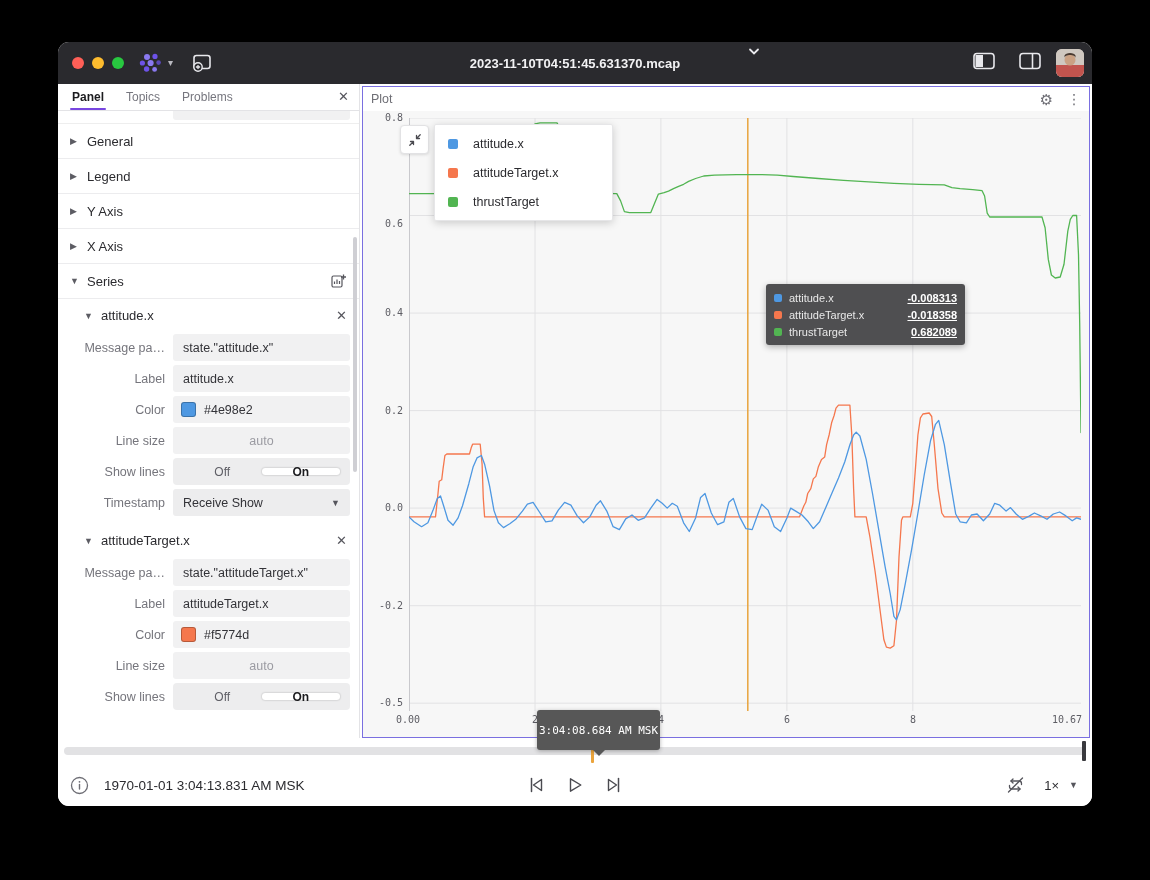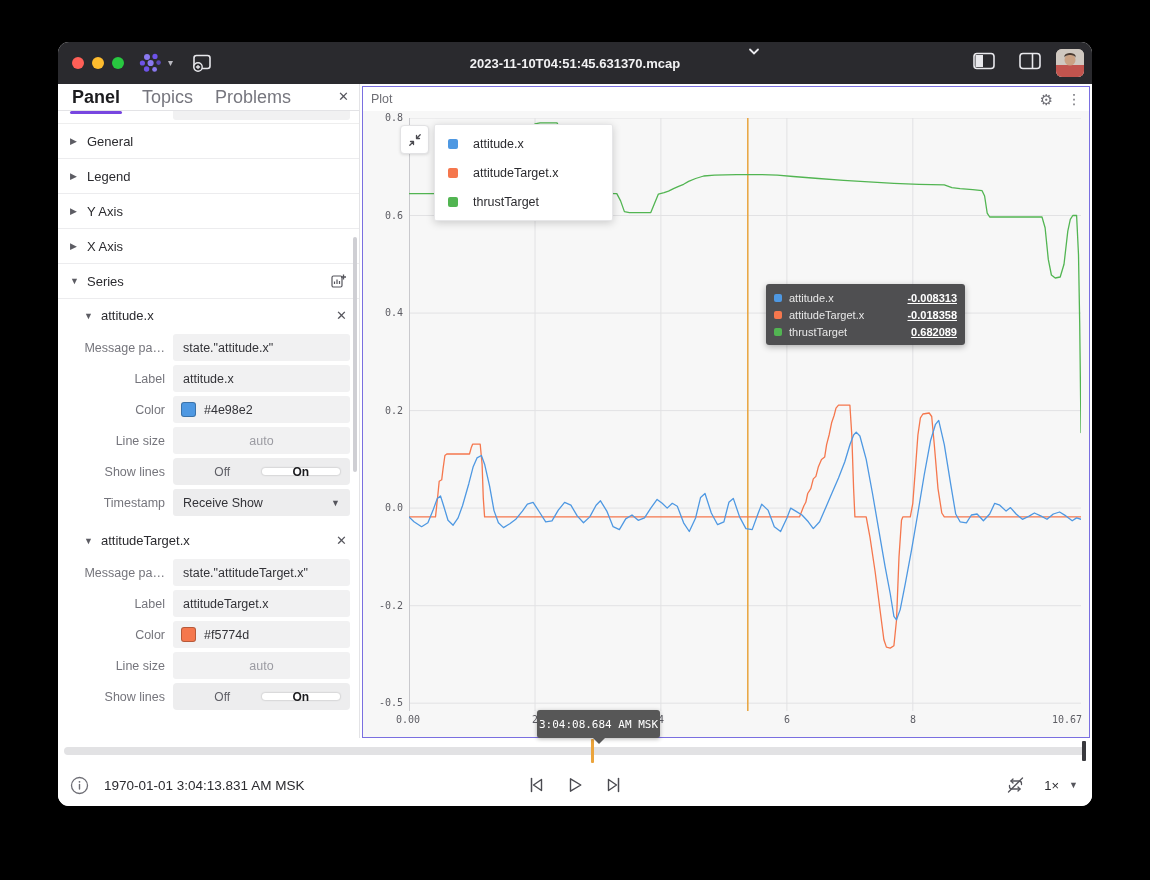--- a/index.html
+++ b/index.html
@@ -18,21 +18,21 @@
   .layout-group{position:absolute;left:679px;top:4px;display:flex;align-items:center;color:#fff;}
   .layout-text{display:flex;flex-direction:column;line-height:1.15;}
   .layout-label{font-size:8.5px;letter-spacing:.8px;color:#9a9aa2;font-weight:600;}
   .layout-name{font-size:13px;font-weight:600;color:#ececf0;}
   .tb-icons{position:absolute;right:50px;top:9px;display:flex;gap:22px;align-items:center;}
   .avatar{position:absolute;right:8px;top:7px;width:28px;height:28px;border-radius:6px;overflow:hidden;background:#c9c2ba;}
   
   .main{position:absolute;left:0;top:42px;width:100%;height:654px;background:#fff;}
   .sidebar{position:absolute;left:0;top:0;width:302px;height:100%;background:#fff;border-right:1px solid #e3e3e6;overflow:hidden;}
   .tabsrow{height:27px;border-bottom:1px solid #e3e3e6;display:flex;align-items:center;padding:0 12px;position:relative;}
-  .tab{font-size:18px;color:#76767e;margin-right:18px;padding:5px 2px;position:relative;cursor:default;}
+  .tab{font-size:12px;color:#76767e;margin-right:18px;padding:5px 2px;position:relative;cursor:default;}
   .tab.active{color:#1c1c1f;font-weight:700;}
   .tab.active:after{content:"";position:absolute;left:0;right:0;bottom:-1px;height:2.5px;background:#7846e0;border-radius:2px;}
   .tabs-close{position:absolute;right:10px;top:5px;color:#55555c;font-size:13px;}
   .cliprow{height:13px;overflow:hidden;position:relative;border-bottom:1px solid #eee;}
   .cliprow .inner{position:absolute;left:0;right:0;top:-17px;display:flex;align-items:center;}
   .cliprow .lbl{width:115px;text-align:right;padding-right:8px;font-size:12.5px;color:#9a9aa0;}
   .cliprow .val{flex:1;margin-right:9px;background:#f1f1f2;border-radius:3px;font-size:12.5px;color:#8a8a90;padding:6px 10px;}
   .secrow{height:35px;border-bottom:1px solid #ececee;display:flex;align-items:center;padding:0 12px;font-size:13px;color:#2b2b2f;}
   .secrow .tri{color:#5c5c63;font-size:9px;margin-right:9px;width:8px;}
   .secrow .grow{flex:1;}
@@ -69,21 +69,21 @@
   .legrow{height:29px;display:flex;align-items:center;padding:0 13px;gap:15px;}
   .legsw{width:10px;height:10px;border-radius:2px;}
   .leglbl{font-size:12.5px;color:#2b2b2f;}
   .minbtn{position:absolute;left:37px;top:14px;width:29px;height:29px;background:#fff;border:1px solid #e2e2e4;border-radius:4px;box-shadow:0 1px 3px rgba(0,0,0,.12);display:flex;align-items:center;justify-content:center;}
   .hovertip{position:absolute;left:403px;top:173px;width:199px;background:rgba(72,72,74,.96);border-radius:3px;padding:5px 8px;box-shadow:0 2px 6px rgba(0,0,0,.3);}
   .htrow{display:flex;align-items:center;gap:7px;height:17px;font-family:"DejaVu Sans Mono",monospace;font-size:11px;}
   .htsw{width:8px;height:8px;border-radius:2px;flex:none;}
   .htname{color:#e8e8e8;}
   .htval{margin-left:auto;color:#fff;font-weight:700;text-decoration:underline;}
   
-  .seektip{position:absolute;left:479px;top:668px;width:123px;height:28px;background:#575757;border-radius:3px;color:#fff;display:flex;align-items:center;justify-content:center;font-family:"DejaVu Sans Mono",monospace;font-size:11px;z-index:30;box-shadow:0 1px 4px rgba(0,0,0,.3);}
+  .seektip{position:absolute;left:479px;top:668px;width:123px;height:40px;background:#575757;border-radius:3px;color:#fff;display:flex;align-items:center;justify-content:center;font-family:"DejaVu Sans Mono",monospace;font-size:11px;z-index:30;box-shadow:0 1px 4px rgba(0,0,0,.3);}
   .seektip:after{content:"";position:absolute;left:50%;top:100%;transform:translateX(-50%);border:6px solid transparent;border-top-color:#575757;}
   
   .scrubrow{position:absolute;left:0;top:696px;width:100%;height:26px;background:#fff;}
   .track{position:absolute;left:6px;right:6px;top:9px;height:8px;background:#e2e2e4;border-radius:4px;}
   .marker{position:absolute;left:533px;top:1px;width:3px;height:24px;background:#eba43c;border-radius:1px;}
   .endcap{position:absolute;left:1024px;top:3px;width:4px;height:20px;background:#3a3a3e;border-radius:1px;}
   
   .controls{position:absolute;left:0;top:722px;width:100%;height:42px;background:#fff;display:flex;align-items:center;}
   .infoic{margin-left:12px;}
   .clock{margin-left:15px;font-size:13.5px;color:#2b2b2f;}
@@ -300,21 +300,21 @@
               <line x1="377.9" x2="377.9" y1="0" y2="593" stroke="#e2e2e4" stroke-width="1"></line>
               <line x1="503.8" x2="503.8" y1="0" y2="593" stroke="#e2e2e4" stroke-width="1"></line>
               <line x1="0.5" x2="0.5" y1="0" y2="593" stroke="#c9c9cd" stroke-width="1"></line>
               <line x1="338.8" x2="338.8" y1="0" y2="593" stroke="#e8a43d" stroke-width="1.5"></line>
               <path d="M0.0,75.6L31.5,75.6L36.5,78.0L42.8,79.0L49.1,76.1L110.2,75.6L114.6,68.3L118.4,39.0L122.2,12.2L126.0,5.9L131.0,4.9L148.0,4.9L151.2,10.7L154.9,39.0L158.7,68.3L162.5,75.1L207.8,75.6L211.6,82.9L215.4,93.6L220.4,94.6L241.8,94.6L245.6,85.3L249.4,76.1L255.1,74.6L259.5,73.1L264.5,70.7L269.6,68.3L274.6,66.3L279.6,63.4L286.6,60.5L294.7,58.0L305.5,57.1L327.5,56.6L352.7,56.6L368.4,57.1L384.2,58.5L409.4,60.5L434.6,62.4L459.8,63.9L484.9,65.3L510.1,66.3L535.3,66.8L542.9,69.7L551.1,70.7L563.7,71.7L573.1,72.7L575.6,78.0L578.2,95.1L580.7,99.0L633.0,99.0L636.1,109.7L639.3,141.4L642.4,157.0L646.2,160.0L651.2,159.0L655.0,146.3L658.8,113.1L661.3,101.4L663.8,97.5L667.6,97.5L669.5,136.5L670.7,204.8L672.0,314.5" fill="none" stroke="#52b552" stroke-width="1.3" stroke-linejoin="round" stroke-linecap="round"></path>
               <path d="M0.0,398.9L26.5,398.9L27.7,387.7L29.0,375.5L30.2,363.3L32.7,361.8L34.0,351.1L35.9,337.5L37.8,336.0L60.5,336.0L62.4,329.2L63.6,326.2L71.2,326.2L73.1,346.2L74.3,380.4L75.6,398.9L390.5,398.9L394.9,387.7L396.8,384.3L398.7,375.5L401.8,370.6L404.3,360.9L406.9,358.4L409.4,348.7L412.5,341.4L415.7,338.9L417.6,326.7L420.1,317.0L422.6,304.8L425.1,297.5L427.0,290.2L429.5,287.2L440.9,287.2L442.8,317.0L444.6,370.6L445.9,398.9L457.2,398.9L461.0,419.4L466.1,453.5L471.1,492.5L474.9,521.8L477.4,529.1L481.2,530.1L484.9,527.7L487.5,502.3L490.0,438.9L492.5,402.3L493.8,398.9L501.3,398.9L503.8,385.3L506.4,351.1L508.9,317.0L511.4,299.9L513.9,296.0L520.2,295.0L522.7,298.5L525.3,326.7L529.0,370.6L532.8,395.0L535.3,398.9L672.0,398.9" fill="none" stroke="#f5774d" stroke-width="1.3" stroke-linejoin="round" stroke-linecap="round"></path>
               <path d="M0.0,398.9L5.0,403.8L12.6,408.7L18.9,404.8L23.9,392.6L28.3,380.4L31.5,377.9L34.6,387.7L39.0,402.3L44.1,407.2L49.1,399.9L53.5,387.7L59.8,365.7L64.2,348.7L68.0,339.9L72.4,337.5L75.6,346.2L80.6,368.2L85.0,392.6L89.4,404.8L94.5,409.6L100.8,405.7L107.1,400.9L113.4,393.1L118.4,386.2L124.1,384.3L130.4,394.0L136.7,403.8L143.0,402.8L149.3,392.1L155.6,384.3L161.9,387.2L168.2,397.9L174.5,404.8L180.8,398.9L187.1,387.2L191.5,382.8L197.8,393.1L204.1,408.7L210.4,411.6L216.7,400.9L223.0,397.0L229.2,402.3L235.5,399.9L241.8,390.1L248.1,381.4L253.2,385.3L258.2,390.1L263.3,385.3L268.3,388.2L274.6,404.8L280.3,413.5L286.6,399.9L291.6,379.4L296.0,375.5L302.3,395.0L308.6,406.7L314.9,403.8L319.9,384.3L324.3,380.4L330.6,398.9L336.9,410.6L343.2,411.6L348.9,396.0L352.7,386.2L359.0,392.1L365.3,408.7L371.6,413.5L377.9,399.9L381.7,390.1L386.7,393.1L393.0,397.0L399.3,403.8L404.3,410.6L410.6,403.8L416.9,389.2L423.2,374.5L429.5,359.9L435.8,343.8L440.9,326.7L444.6,317.0L447.2,314.1L450.9,318.0L457.2,341.4L463.5,375.5L469.8,412.1L476.1,448.7L481.2,475.5L484.9,498.4L487.5,501.8L491.2,491.6L496.3,465.7L502.6,431.6L508.9,395.0L515.2,357.0L521.5,322.8L526.5,306.3L529.7,302.4L535.3,326.7L541.6,365.7L546.7,396.0L551.1,403.8L557.4,404.8L562.4,397.0L568.1,396.0L574.4,402.8L580.7,396.0L585.7,385.3L590.8,387.2L597.1,393.1L601.5,389.6L607.1,396.0L613.4,401.3L619.7,398.4L625.4,395.0L631.7,397.9L638.0,401.3L644.3,396.0L650.6,394.0L656.9,397.9L663.2,402.8L667.6,399.9L672.0,401.3" fill="none" stroke="#4e98e2" stroke-width="1.3" stroke-linejoin="round" stroke-linecap="round"></path>
             </svg>
 
         <span class="ytick" style="left:4px;top:1px">0.8</span>
-        <span class="ytick" style="left:4px;top:99px">0.6</span>
+        <span class="ytick" style="left:4px;top:107px">0.6</span>
         <span class="ytick" style="left:4px;top:196px">0.4</span>
         <span class="ytick" style="left:4px;top:294px">0.2</span>
         <span class="ytick" style="left:4px;top:391px">0.0</span>
         <span class="ytick" style="left:4px;top:489px">-0.2</span>
         <span class="ytick" style="left:4px;top:586px">-0.5</span>
 
         <span class="xtick first" style="left:33px">0.00</span>
         <span class="xtick" style="left:172px">2</span>
         <span class="xtick" style="left:298px">4</span>
         <span class="xtick" style="left:424px">6</span>

